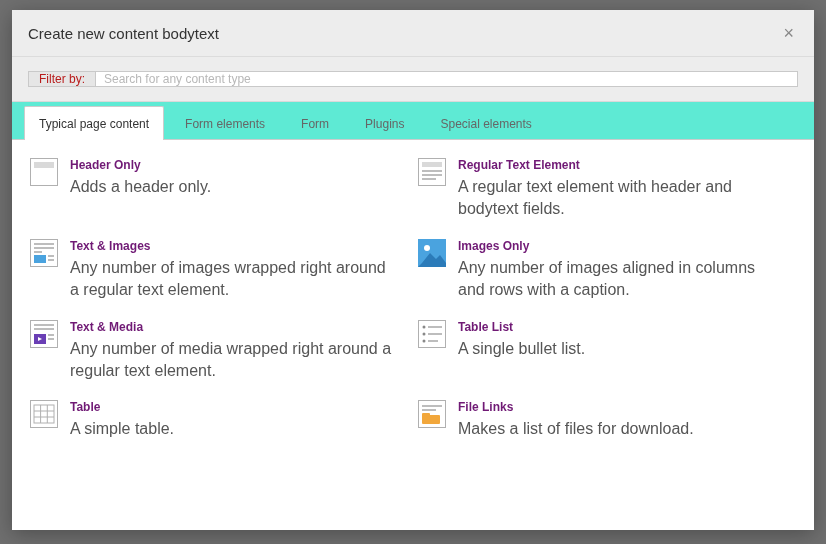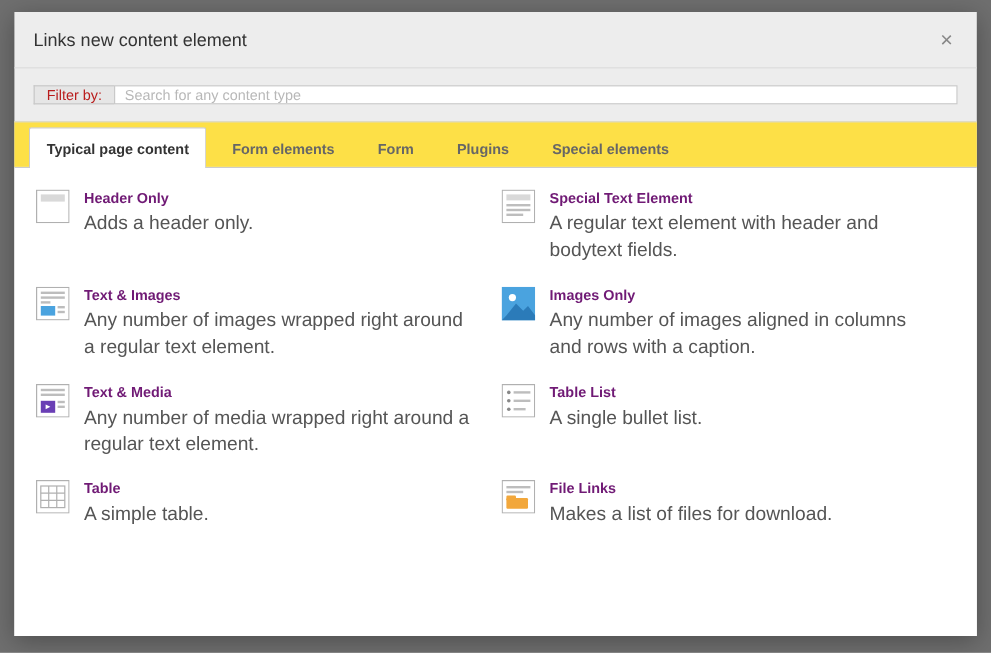--- a/index.html
+++ b/index.html
@@ -63,22 +63,21 @@
     outline: none;
   }
   .filter-input::placeholder { color: #b8b8b8; }
   .tabs-wrap {
     border-top: 1px solid #d9d9d9;
     padding: 0 12px;
     display: flex;
     align-items: flex-end;
     height: 38px;
     position: relative;
-    background: #fde047;
-    font-weight: bold;
+    background: #5eead4;
   }
   .tab {
     padding: 10px 14px 9px;
     font-size: 12px;
     color: #666;
     cursor: pointer;
     border: 1px solid transparent;
     border-bottom: none;
     position: relative;
     top: 1px;
@@ -123,21 +122,21 @@
     color: #555;
     line-height: 1.4;
   }
 </style>
 </head>
 <body>
 
 <div class="modal">
 
   <div class="modal-header">
-    <div class="modal-title">Links new content element</div>
+    <div class="modal-title">Create new content bodytext</div>
     <div class="close-x">×</div>
   </div>
 
   <div class="filter-bar">
     <div class="filter-label">Filter by:</div>
     <input class="filter-input" type="text" placeholder="Search for any content type" style="">
   </div>
 
   <div class="tabs-wrap">
     <div class="tab active">Typical page content</div>
@@ -166,21 +165,21 @@
       <span class="opt-icon">
         <svg viewBox="0 0 28 28">
           <rect x="0.5" y="0.5" width="27" height="27" fill="#fff" stroke="#b0b0b0"></rect>
           <rect x="4" y="4" width="20" height="5" fill="#d9d9d9"></rect>
           <rect x="4" y="12" width="20" height="2" fill="#bdbdbd"></rect>
           <rect x="4" y="16" width="20" height="2" fill="#bdbdbd"></rect>
           <rect x="4" y="20" width="14" height="2" fill="#bdbdbd"></rect>
         </svg>
       </span>
       <div class="opt-text">
-        <div class="opt-title">Special Text Element</div>
+        <div class="opt-title">Regular Text Element</div>
         <div class="opt-desc">A regular text element with header and bodytext fields.</div>
       </div>
     </div>
 
     <div class="option">
       <span class="opt-icon">
         <svg viewBox="0 0 28 28">
           <rect x="0.5" y="0.5" width="27" height="27" fill="#fff" stroke="#b0b0b0"></rect>
           <rect x="4" y="4" width="20" height="2" fill="#bdbdbd"></rect>
           <rect x="4" y="8" width="20" height="2" fill="#bdbdbd"></rect>

